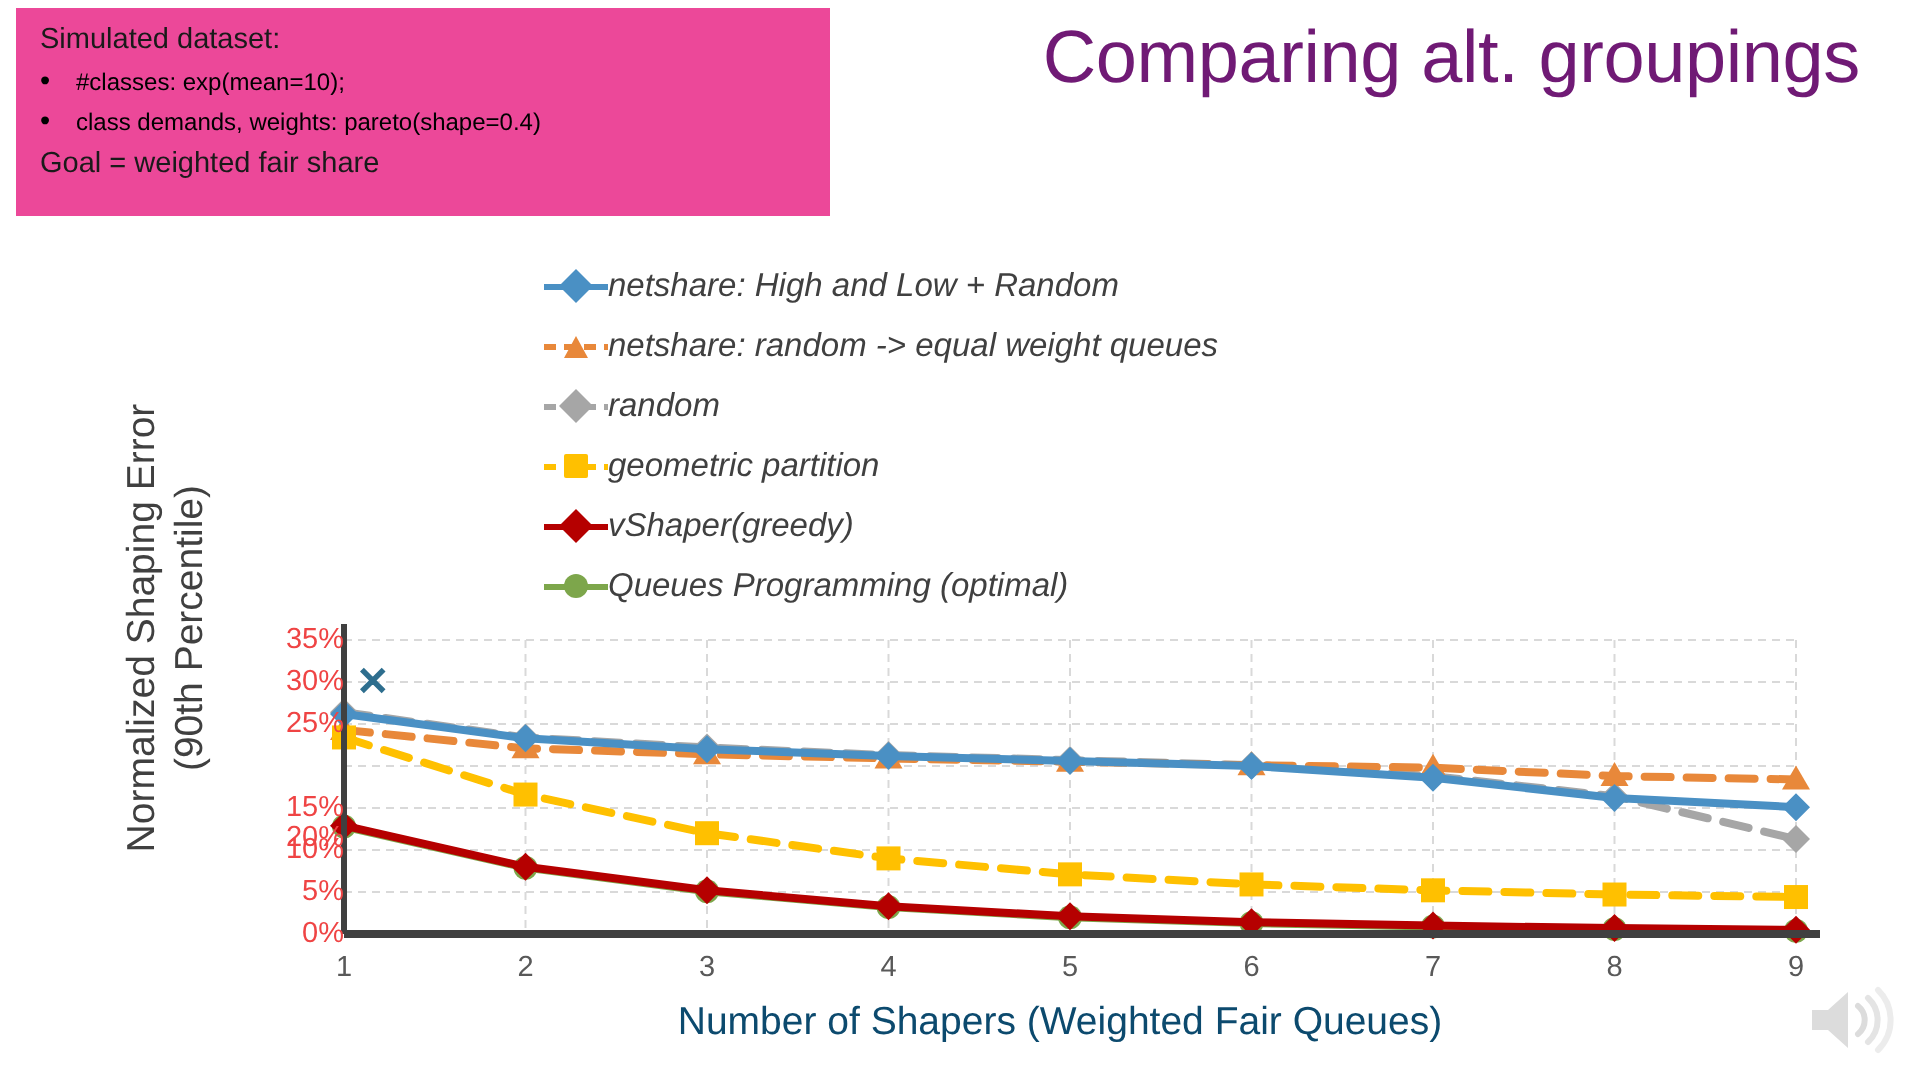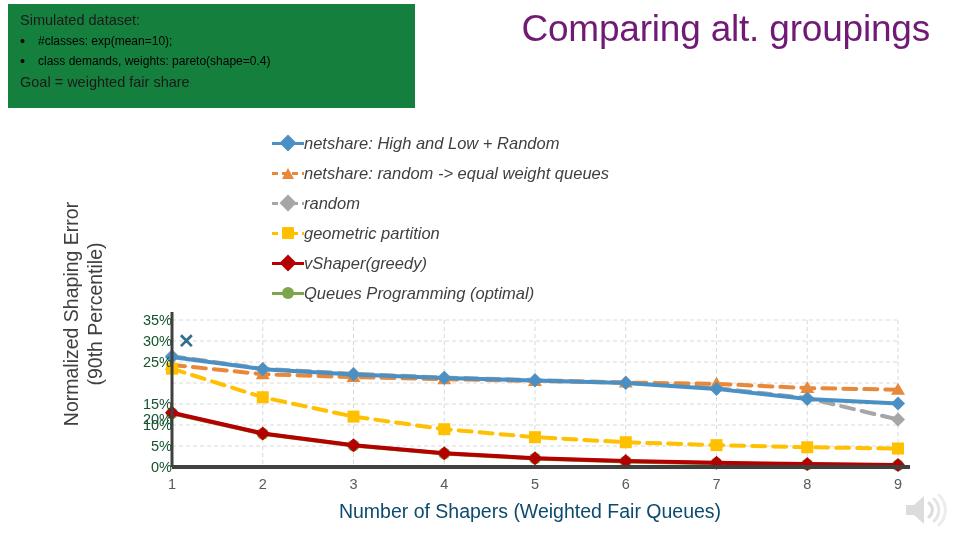--- a/index.html
+++ b/index.html
@@ -16,21 +16,21 @@
     color: #000000;
   }
 
   
   #callout {
     position: absolute;
     left: 8px;
     top: 4px;
     width: 407px;
     height: 104px;
-    background: #15803d;
+    background: #ec4899;
     box-sizing: border-box;
     padding: 6px 0 0 12px;
   }
   #callout .line {
     font-size: 14.5px;
     line-height: 20.5px;
     color: #1a1a1a;
     white-space: nowrap;
   }
   #callout .bullet-row {
@@ -147,21 +147,21 @@
     font-size: 19.5px;
     color: #0c4a6e;
     white-space: nowrap;
   }
   .ytick {
     position: absolute;
     right: 0;
     width: 42px;
     text-align: right;
     font-size: 14.5px;
-    color: #14532d;
+    color: #ef4444;
     line-height: 14px;
   }
   #yticks {
     position: absolute;
     left: 130px;
     top: 0;
     width: 42px;
     height: 540px;
   }
   .xtick {

